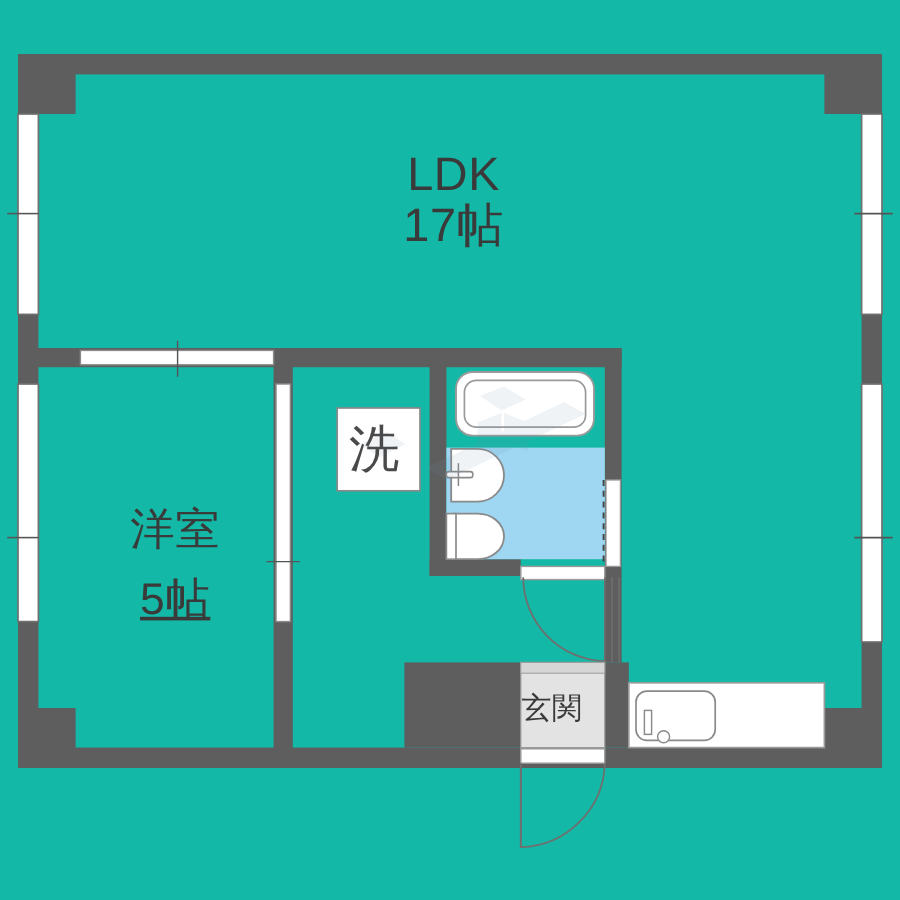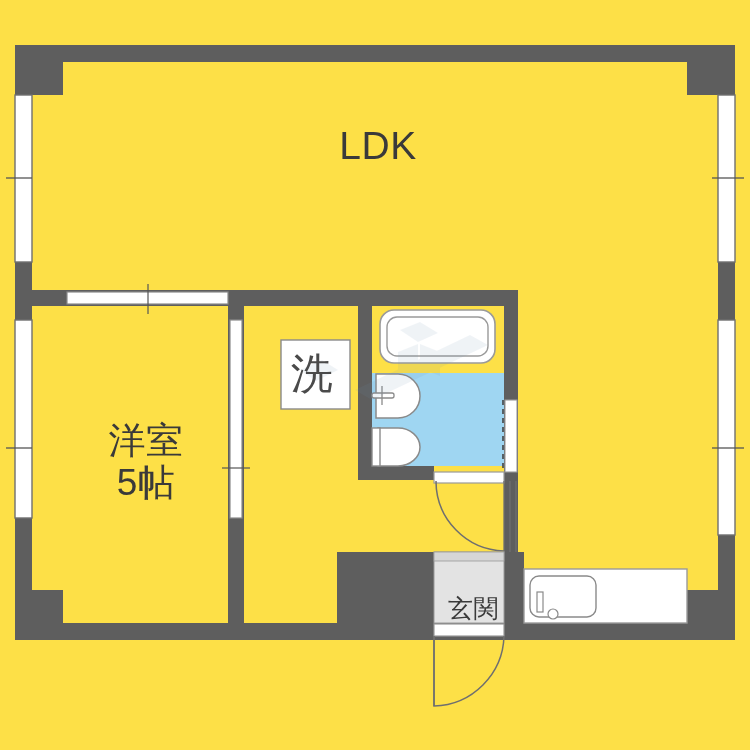--- a/index.html
+++ b/index.html
@@ -8,21 +8,21 @@
     padding: 0;
     background: #ffffff;
   }
   body {
     font-family: "Liberation Sans", "DejaVu Sans", sans-serif;
   }
   #plan {
     position: relative;
     width: 750px;
     height: 750px;
-    background: #fde047;
+    background: #14b8a6;
     overflow: hidden;
   }
   .layer {
     position: absolute;
     inset: 0;
     width: 750px;
     height: 750px;
   }
   .label {
     position: absolute;
@@ -38,37 +38,36 @@
     width: 220px;
     font-size: 39px;
   }
   .label-ldk .l2 { display:block; margin-top: 2px; }
   .label-room {
     left: 56px;
     top: 422px;
     width: 180px;
     font-size: 37px;
   }
-  .label-room .l2 { display:block; margin-top: 3px; }
+  .label-room .l2 { display:block; margin-top: 20px; text-decoration: underline; }
   .label-wash {
     left: 279px;
     top: 341px;
     width: 66px;
     font-size: 42px;
     line-height: 66px;
     color: #4a4a4a;
   }
   .label-genkan {
     left: 421px;
-    top: 588px;
+    top: 570px;
     width: 78px;
     font-size: 25px;
     line-height: 40px;
     color: #3a3a3a;
-    text-align: right;
   }
   .wm-wrap {
     position: absolute;
     left: 0; top: 0;
     width: 750px; height: 750px;
     pointer-events: none;
   }
 </style>
 </head>
 <body>
@@ -218,20 +217,21 @@
       <polygon points="355,390 470,335 488,345 372,400"></polygon>
       <polygon points="400,330 420,322 438,333 418,342"></polygon>
       <polygon points="300,370 322,360 338,370 316,381"></polygon>
       <polygon points="398,352 418,344 418,368 398,376"></polygon>
       <polygon points="420,344 440,352 440,376 420,368"></polygon>
     </g>
   </svg>
 
   <div class="label label-ldk">
     <span>LDK</span>
+    <span class="l2">17帖</span>
   </div>
 
   <div class="label label-room">
     <span>洋室</span>
     <span class="l2">5帖</span>
   </div>
 
   <div class="label label-wash">洗</div>
 
   <div class="label label-genkan">玄関</div>

